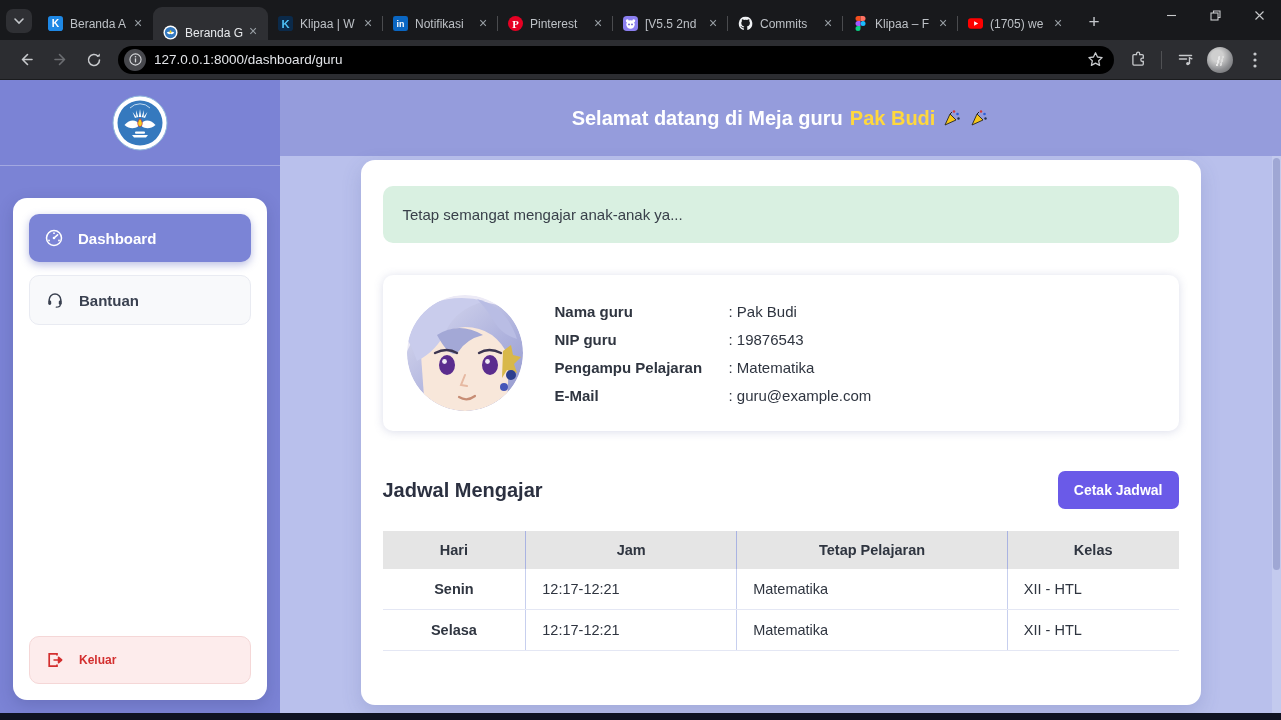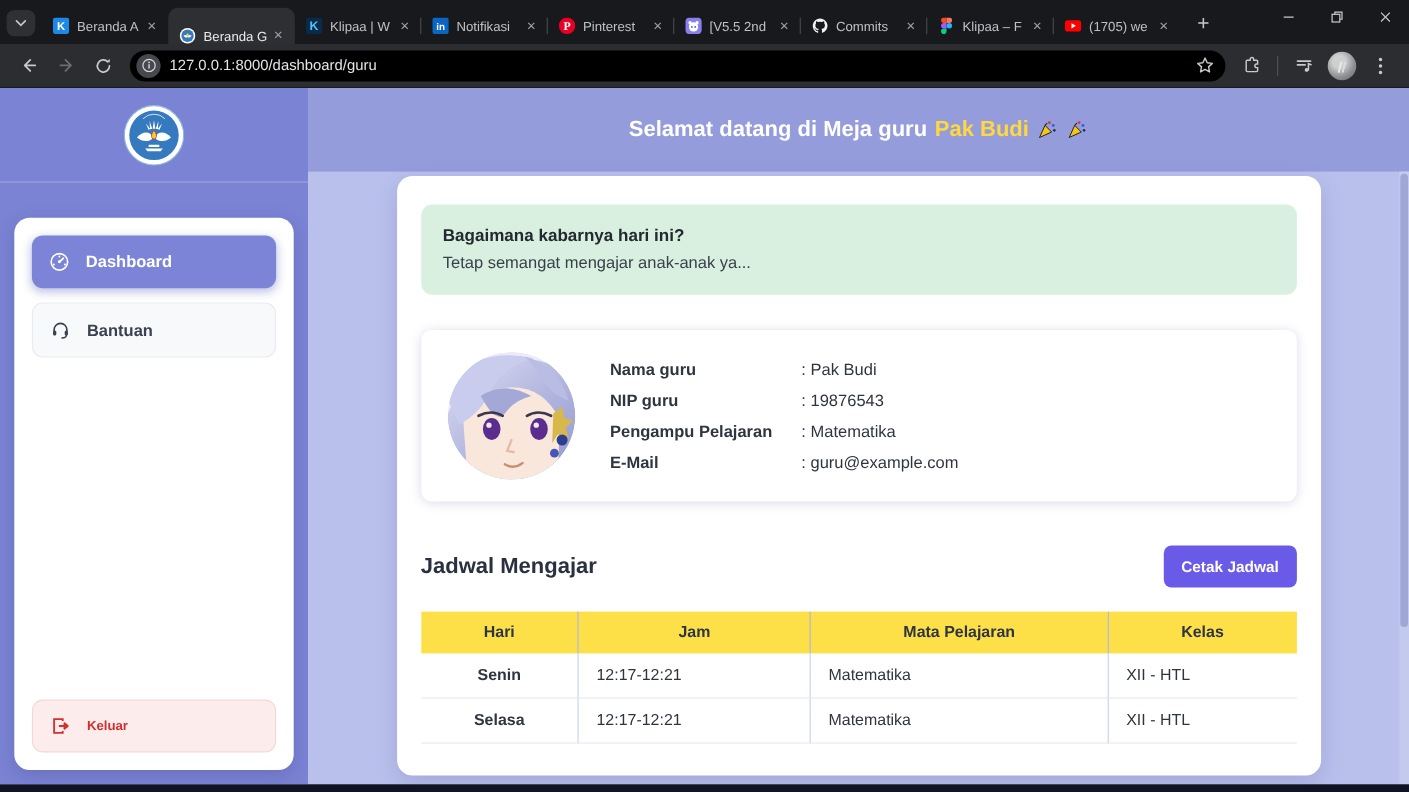--- a/index.html
+++ b/index.html
@@ -57,21 +57,21 @@
   .profile-card { margin-top:32px; border-radius:10px; padding:20px 24px; display:flex; align-items:center; gap:32px; box-shadow:0 1px 10px rgba(90,100,160,.22); }
   .avatar-big { width:116px; height:116px; border-radius:50%; flex:none; overflow:hidden; }
   .fields { display:grid; grid-template-columns:174px auto; row-gap:11px; font-size:15px; color:#2f3540; align-items:center; }
   .fields .f-label { font-weight:bold; }
 
   .schedule-head { margin-top:40px; display:flex; align-items:center; justify-content:space-between; }
   .schedule-head h2 { font-size:20px; color:#2b3040; }
   .print-btn { background:#6a5ae8; color:#fff; border:none; border-radius:7px; font-family:inherit; font-size:14px; font-weight:bold; padding:11px 16px; cursor:pointer; }
 
   table.schedule { width:100%; margin-top:22px; border-collapse:collapse; font-size:14.5px; color:#2f3540; }
-  .schedule th { background:#fde047; font-weight:bold; padding:11px 8px; border-right:1px solid #a9b3e2; }
+  .schedule th { background:#e5e5e5; font-weight:bold; padding:11px 8px; border-right:1px solid #a9b3e2; }
   .schedule th:last-child { border-right:none; }
   .schedule td { padding:12px 16px; border-right:1px solid #c7cfee; border-bottom:1px solid #e4e7f4; }
   .schedule td:last-child { border-right:none; }
   .schedule td.day { text-align:center; font-weight:bold; padding:12px 8px; }
   .col-hari { width:18%; } .col-jam { width:26.5%; } .col-mapel { width:34%; } .col-kelas { width:21.5%; }
 </style>
 </head>
 <body>
 
 <div class="tabstrip">
@@ -339,21 +339,20 @@
           <circle cx="12" cy="3.5" r="1.3" fill="#d23b3b"></circle>
           <circle cx="15.5" cy="6" r="1.3" fill="#2b5fd9"></circle>
           <circle cx="16.5" cy="10.5" r="1.2" fill="#23304d"></circle>
         </svg>
     </div>
 
     <div class="scroll-area">
       <div class="page-card">
 
         <div class="greeting">
-          <h3>Bagaimana kabarnya hari ini?</h3>
           <p>Tetap semangat mengajar anak-anak ya...</p>
         </div>
 
         <div class="profile-card">
           <div class="avatar-big">
             <svg width="116" height="116" viewBox="0 0 116 116">
               <defs>
                 <clipPath id="avclip">
                     <circle cx="58" cy="58" r="58"></circle>
                   </clipPath>
@@ -399,21 +398,21 @@
         <div class="schedule-head">
           <h2>Jadwal Mengajar</h2>
           <button class="print-btn">Cetak Jadwal</button>
         </div>
 
         <table class="schedule">
           <thead>
             <tr>
               <th class="col-hari">Hari</th>
               <th class="col-jam">Jam</th>
-              <th class="col-mapel">Mata Pelajaran</th>
+              <th class="col-mapel">Tetap Pelajaran</th>
               <th class="col-kelas">Kelas</th>
             </tr>
           </thead>
           <tbody>
             <tr>
               <td class="day">Senin</td>
               <td>12:17-12:21</td>
               <td>Matematika</td>
               <td>XII - HTL</td>
             </tr>

